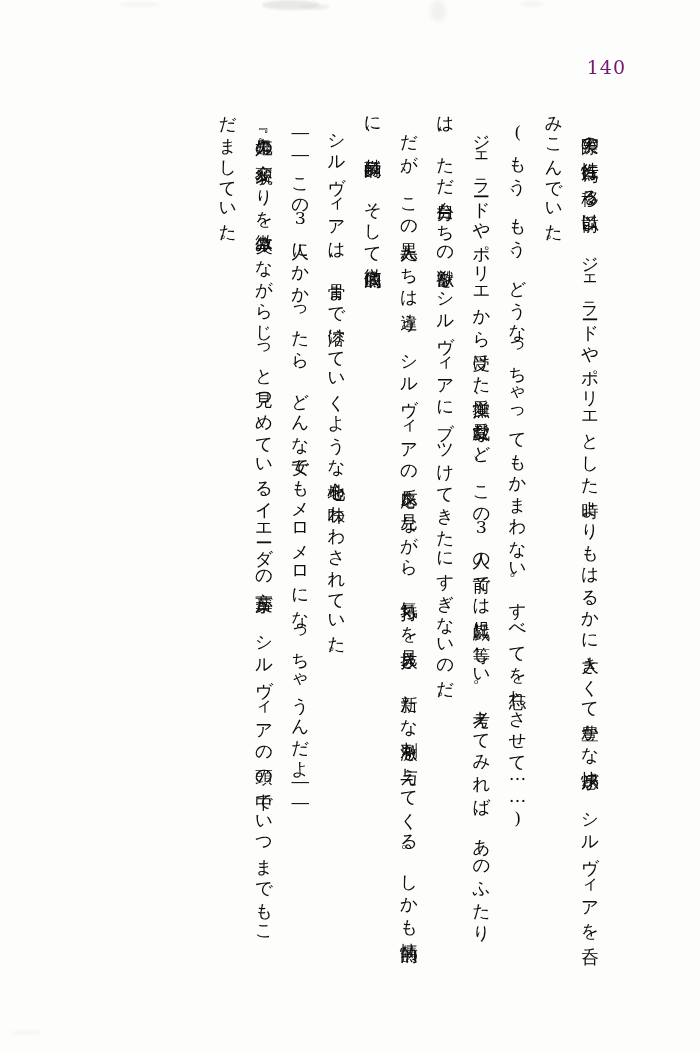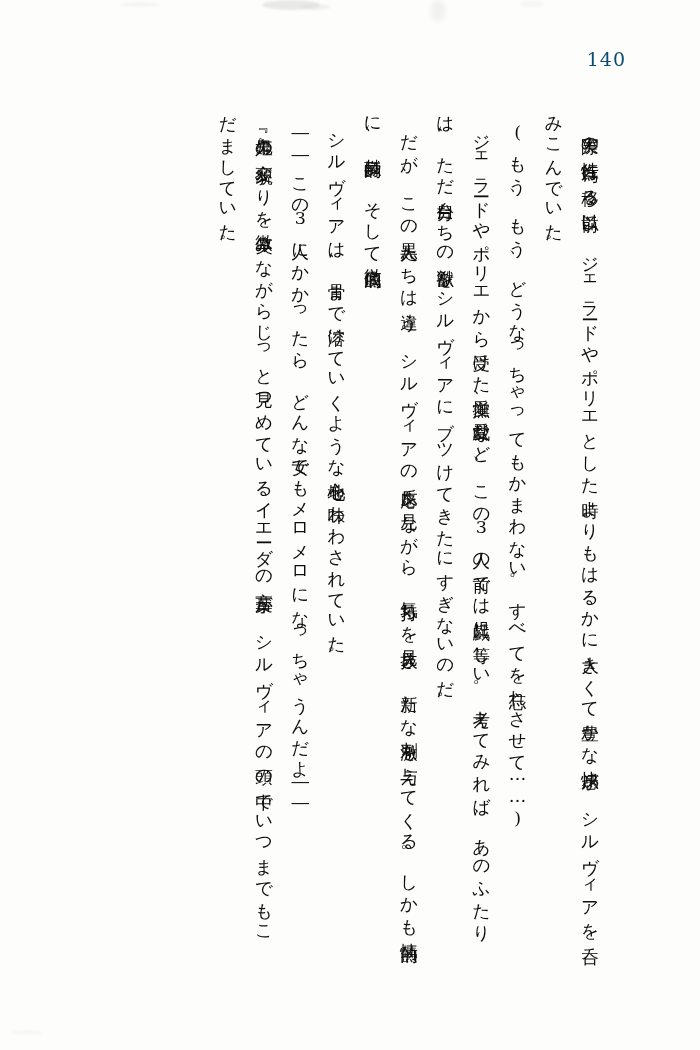--- a/index.html
+++ b/index.html
@@ -33,25 +33,25 @@
   .smudge.s1 { left: 262px; top: 0px;  width: 58px;  height: 10px; }
   .smudge.s2 { left: 300px; top: 4px;  width: 30px;  height: 6px; opacity:.35; }
   .smudge.s3 { left: 430px; top: 0px;  width: 16px;  height: 22px; opacity:.30; filter: blur(2px);}
   .smudge.s4 { left: 120px; top: 2px;  width: 40px;  height: 5px; opacity:.22; }
   .smudge.s5 { left: 520px; top: 1px;  width: 24px;  height: 6px; opacity:.20; }
   .smudge.s6 { left: 12px;  top: 1030px; width: 30px; height: 5px; opacity:.18; }
 
   
   #page-number {
     position: absolute;
-    top: 48px;
+    top: 56px;
     right: 74px;
     font-size: 19px;
     letter-spacing: 1px;
-    color: #0c4a6e;
+    color: #701a75;
     font-family: "DejaVu Serif", "Liberation Serif", serif;
   }
 
   
   #body-text {
     position: absolute;
     top: 104px;
     left: 176px;
     width: 432px;
     height: 830px;

